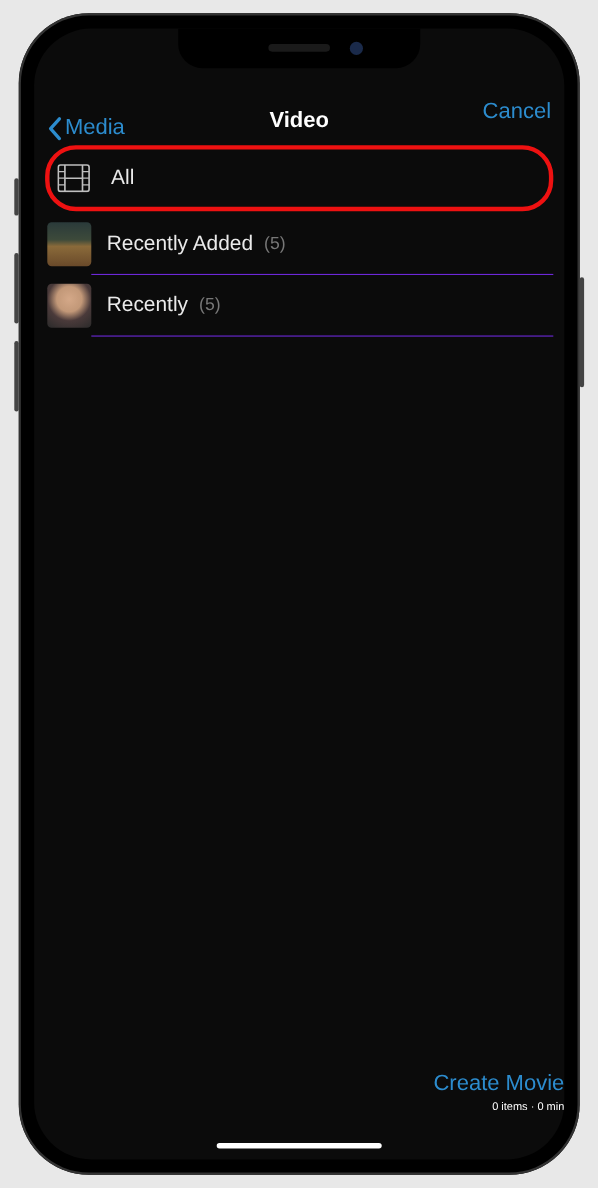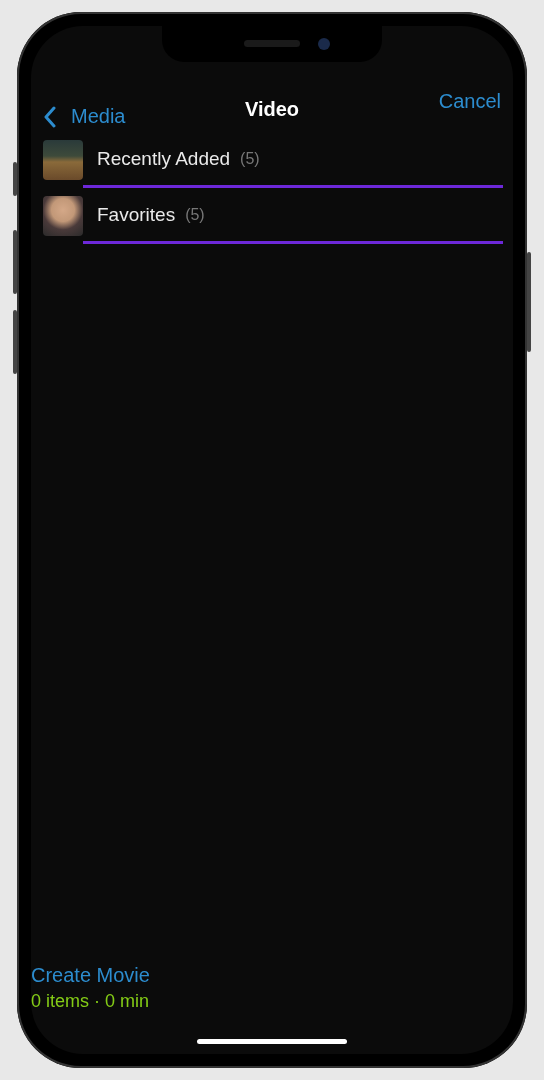--- a/index.html
+++ b/index.html
@@ -74,21 +74,21 @@
       align-items: center;
       height: 50px;
       padding: 0 12px;
       position: relative;
     }
     .nav-back {
       display: flex;
       align-items: center;
       color: #2c8cce;
       font-size: 20px;
-      gap: 14px;
+      gap: 2px;
       cursor: pointer;
       margin-top: 31px;
     }
     .nav-title {
       position: absolute;
       left: 50%;
       transform: translateX(-50%);
       color: #fff;
       font-size: 20px;
       font-weight: 600;
@@ -142,53 +142,53 @@
     .thumb-face {
       background: radial-gradient(circle at 50% 35%, #d4a888 0%, #c29878 35%, #4a3a3a 60%, #2a2a2a 100%);
     }
     .label-wrap {
       flex: 1;
       display: flex;
       align-items: baseline;
       gap: 10px;
       padding-left: 14px;
       height: 100%;
-      border-bottom: 3px solid #6d28d9;
+      border-bottom: 1px solid #6d28d9;
     }
     .list-item.highlighted .label-wrap {
       border-bottom: none;
     }
     .list-item:last-child .label-wrap {
       
     }
     .label-wrap > * {
       align-self: center;
     }
     .item-label {
       color: #eaeaea;
       font-size: 19px;
     }
     .item-count {
       color: #777;
       font-size: 16px;
     }
     .footer {
       padding-bottom: 42px;
-      text-align: left;
+      text-align: right;
     }
     .create-btn {
       color: #2c8cce;
       font-size: 20px;
       font-weight: 500;
       margin-bottom: 4px;
       cursor: pointer;
     }
     .footer-status {
-      color: #84cc16;
-      font-size: 18px;
+      color: #ffffff;
+      font-size: 10px;
     }
     .home-indicator {
       position: absolute;
       bottom: 10px;
       left: 50%;
       transform: translateX(-50%);
       width: 150px;
       height: 5px;
       background: #fff;
       border-radius: 3px;
@@ -227,35 +227,54 @@
           <polyline points="11,2 3,11 11,20" fill="none" stroke="#2c8cce" stroke-width="3" stroke-linecap="round" stroke-linejoin="round"></polyline>
         </svg>
         <span>Media</span>
       </div>
       <div class="nav-title">Video</div>
       <div class="nav-cancel">Cancel</div>
     </div>
 
     <div class="list">
 
+      <div class="list-item highlighted">
+        <div class="icon-box">
+          <svg width="30" height="26" viewBox="0 0 30 26">
+            <rect x="1" y="1" width="28" height="24" rx="2" fill="none" stroke="#bfbfbf" stroke-width="1.5"></rect>
+            <line x1="7" y1="1" x2="7" y2="25" stroke="#bfbfbf" stroke-width="1.5"></line>
+            <line x1="23" y1="1" x2="23" y2="25" stroke="#bfbfbf" stroke-width="1.5"></line>
+            <line x1="7" y1="13" x2="23" y2="13" stroke="#bfbfbf" stroke-width="1.5"></line>
+            <line x1="1" y1="7" x2="7" y2="7" stroke="#bfbfbf" stroke-width="1.2"></line>
+            <line x1="1" y1="13" x2="7" y2="13" stroke="#bfbfbf" stroke-width="1.2"></line>
+            <line x1="1" y1="19" x2="7" y2="19" stroke="#bfbfbf" stroke-width="1.2"></line>
+            <line x1="23" y1="7" x2="29" y2="7" stroke="#bfbfbf" stroke-width="1.2"></line>
+            <line x1="23" y1="13" x2="29" y2="13" stroke="#bfbfbf" stroke-width="1.2"></line>
+            <line x1="23" y1="19" x2="29" y2="19" stroke="#bfbfbf" stroke-width="1.2"></line>
+          </svg>
+        </div>
+        <div class="label-wrap">
+          <span class="item-label">All</span>
+        </div>
+      </div>
 
       <div class="list-item">
         <div class="thumb thumb-room"></div>
         <div class="label-wrap">
           <span class="item-label">Recently Added</span>
           <span class="item-count">(5)</span>
         </div>
       </div>
 
 
 
       <div class="list-item">
         <div class="thumb thumb-face"></div>
         <div class="label-wrap">
-          <span class="item-label">Favorites</span>
+          <span class="item-label">Recently</span>
           <span class="item-count">(5)</span>
         </div>
       </div>
 
     </div>
 
     <div class="footer">
       <div class="create-btn">Create Movie</div>
       <div class="footer-status">0 items · 0 min</div>
     </div>

